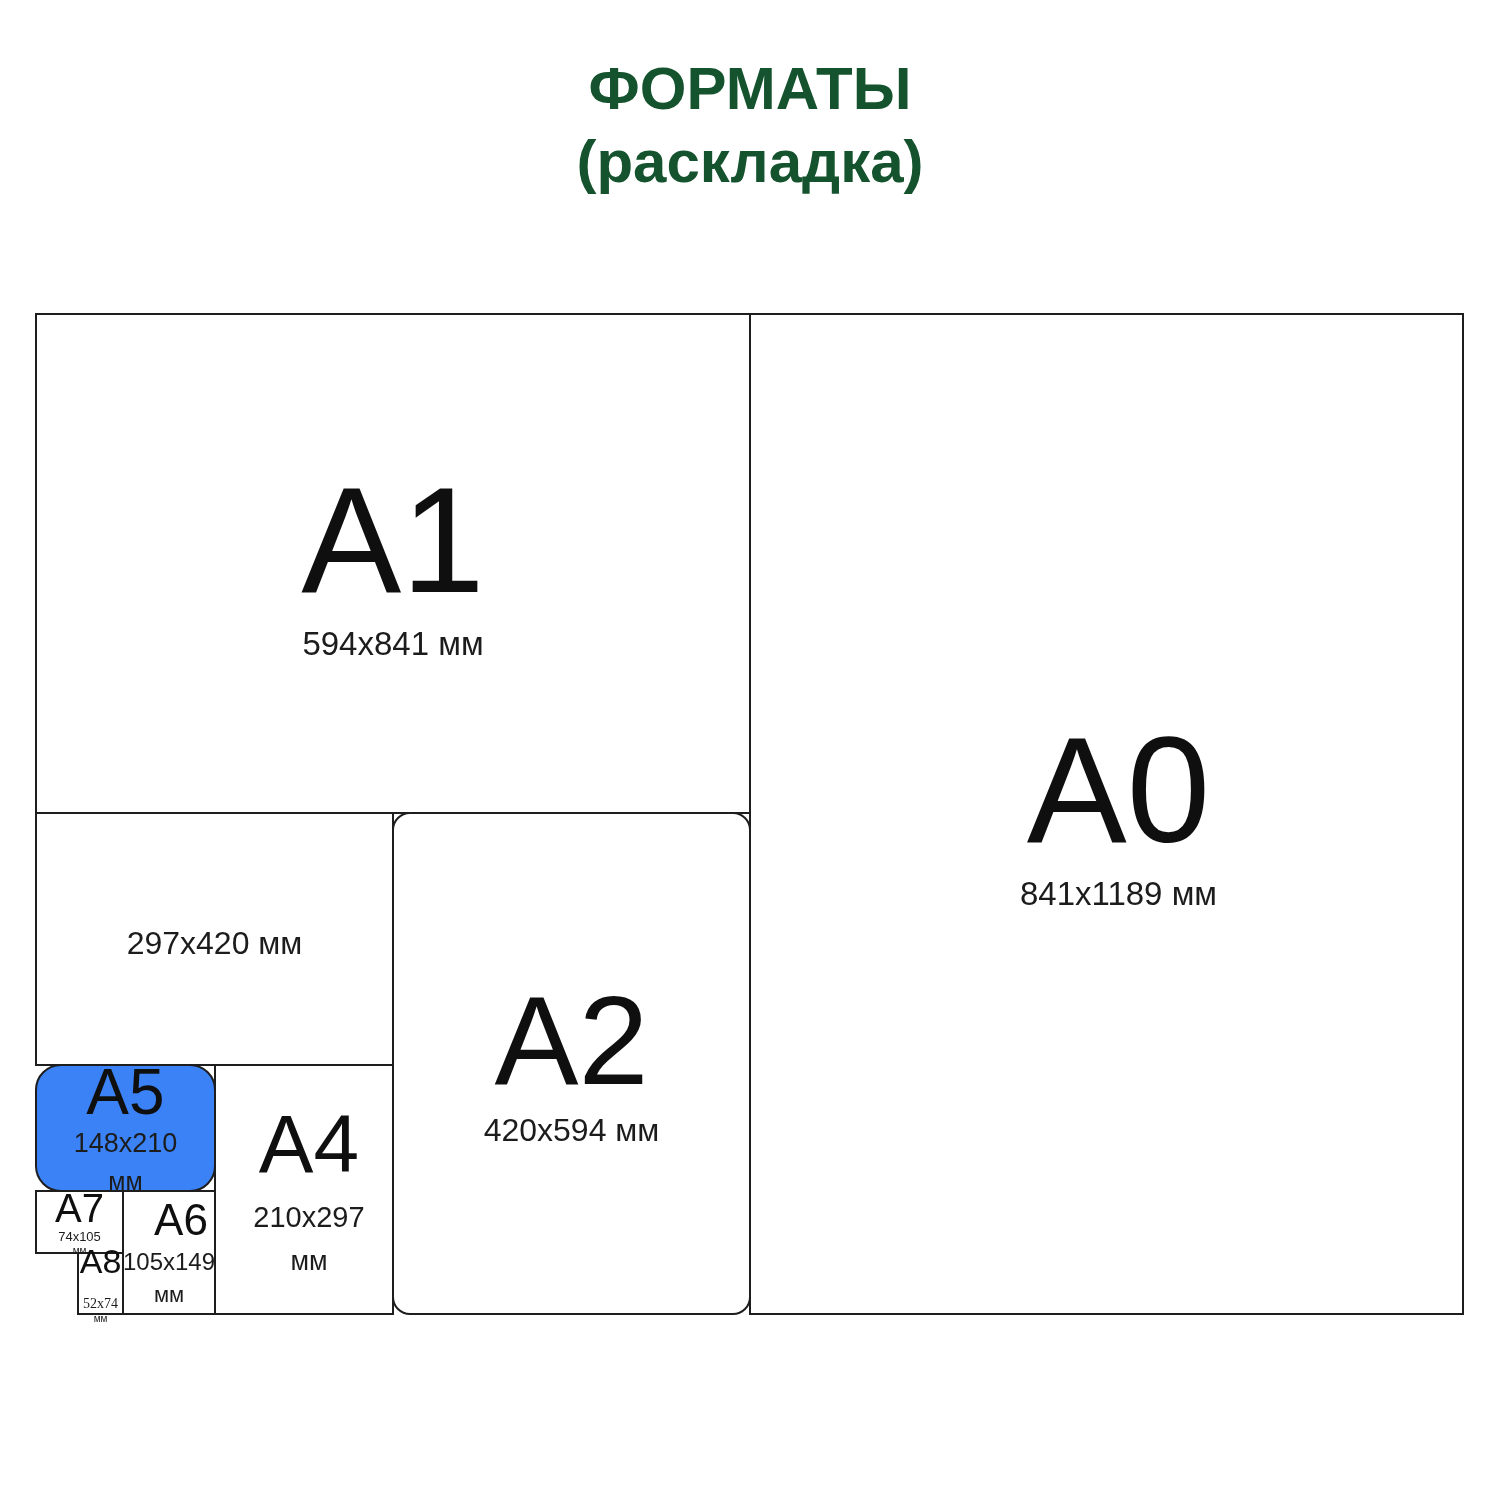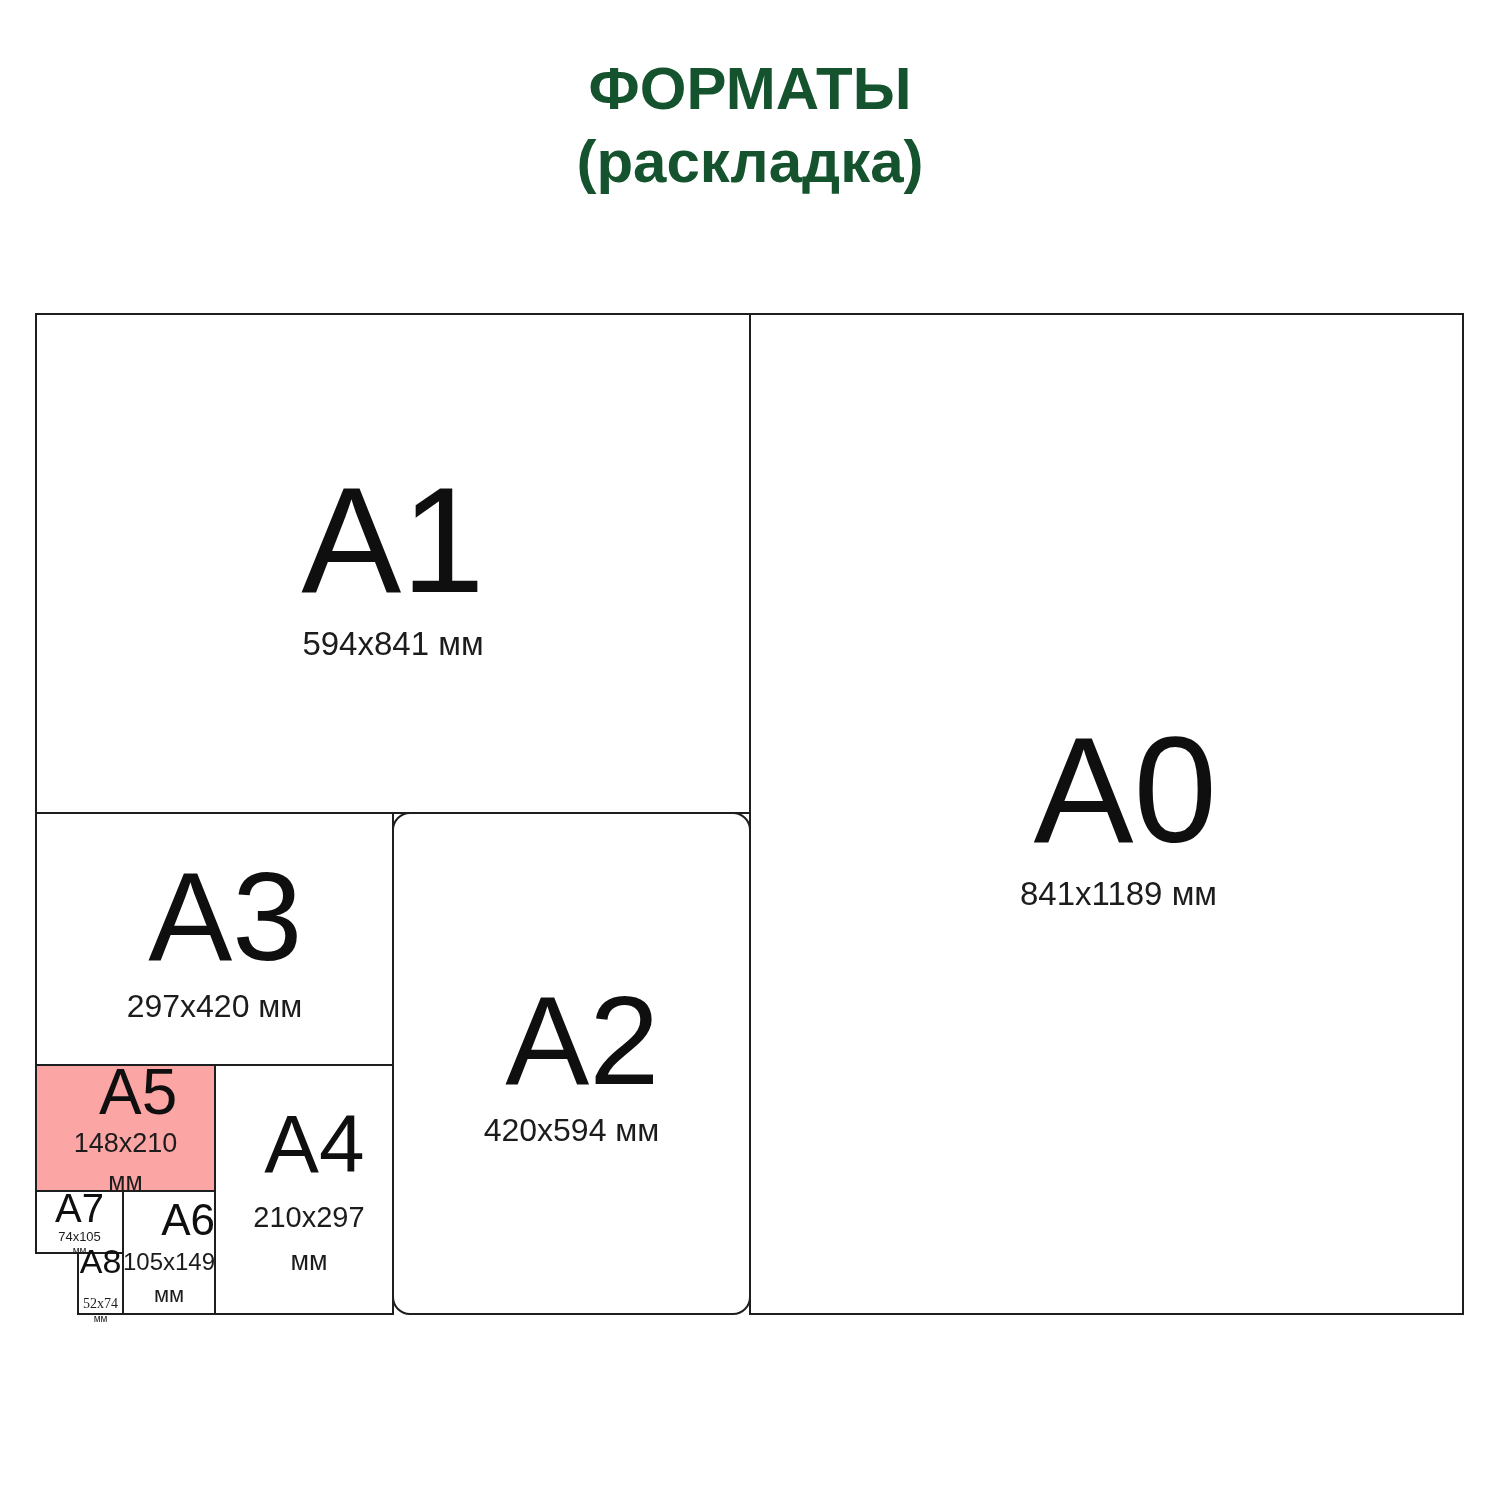--- a/index.html
+++ b/index.html
@@ -37,21 +37,20 @@
     align-items: center;
     justify-content: center;
     text-align: center;
   }
   .stack { display: block; }
   .big {
     font-weight: 400;
     line-height: 1.0;
     color: #0f0f0f;
     white-space: nowrap;
-    text-align: right;
   }
   .dims, .unit {
     font-weight: 400;
     color: #1c1c1c;
     white-space: nowrap;
   }
   
   .a1 { left: 35px;  top: 313px;  width: 716px; height: 501px; }
   .a0 { left: 749px; top: 313px;  width: 715px; height: 1002px; padding-left: 24px; }
   .a3 { left: 35px;  top: 812px;  width: 359px; height: 254px; }
@@ -101,41 +100,40 @@
 
   <div class="box a0">
     <div class="stack">
       <div class="big">A0</div>
       <div class="dims">841x1189 мм</div>
     </div>
   </div>
 
   <div class="box a3">
     <div class="stack">
-      <div class="big">A3</div>
       <div class="dims">297x420 мм</div>
     </div>
   </div>
 
   <div class="box a2">
     <div class="stack">
       <div class="big">A2</div>
       <div class="dims">420x594 мм</div>
     </div>
   </div>
 
   <div class="box a4">
     <div class="stack">
       <div class="big">A4</div>
       <div class="dims">210x297</div>
       <div class="unit">мм</div>
     </div>
   </div>
 
-  <div class="box a5" style="background-color: #fca5a5;">
+  <div class="box a5" style="background-color: #3b82f6; border-radius: 26px;">
     <div class="stack">
       <div class="big">A5</div>
       <div class="dims">148x210</div>
       <div class="unit">мм</div>
     </div>
   </div>
 
   <div class="box a7">
     <div class="stack">
       <div class="big">A7</div>

